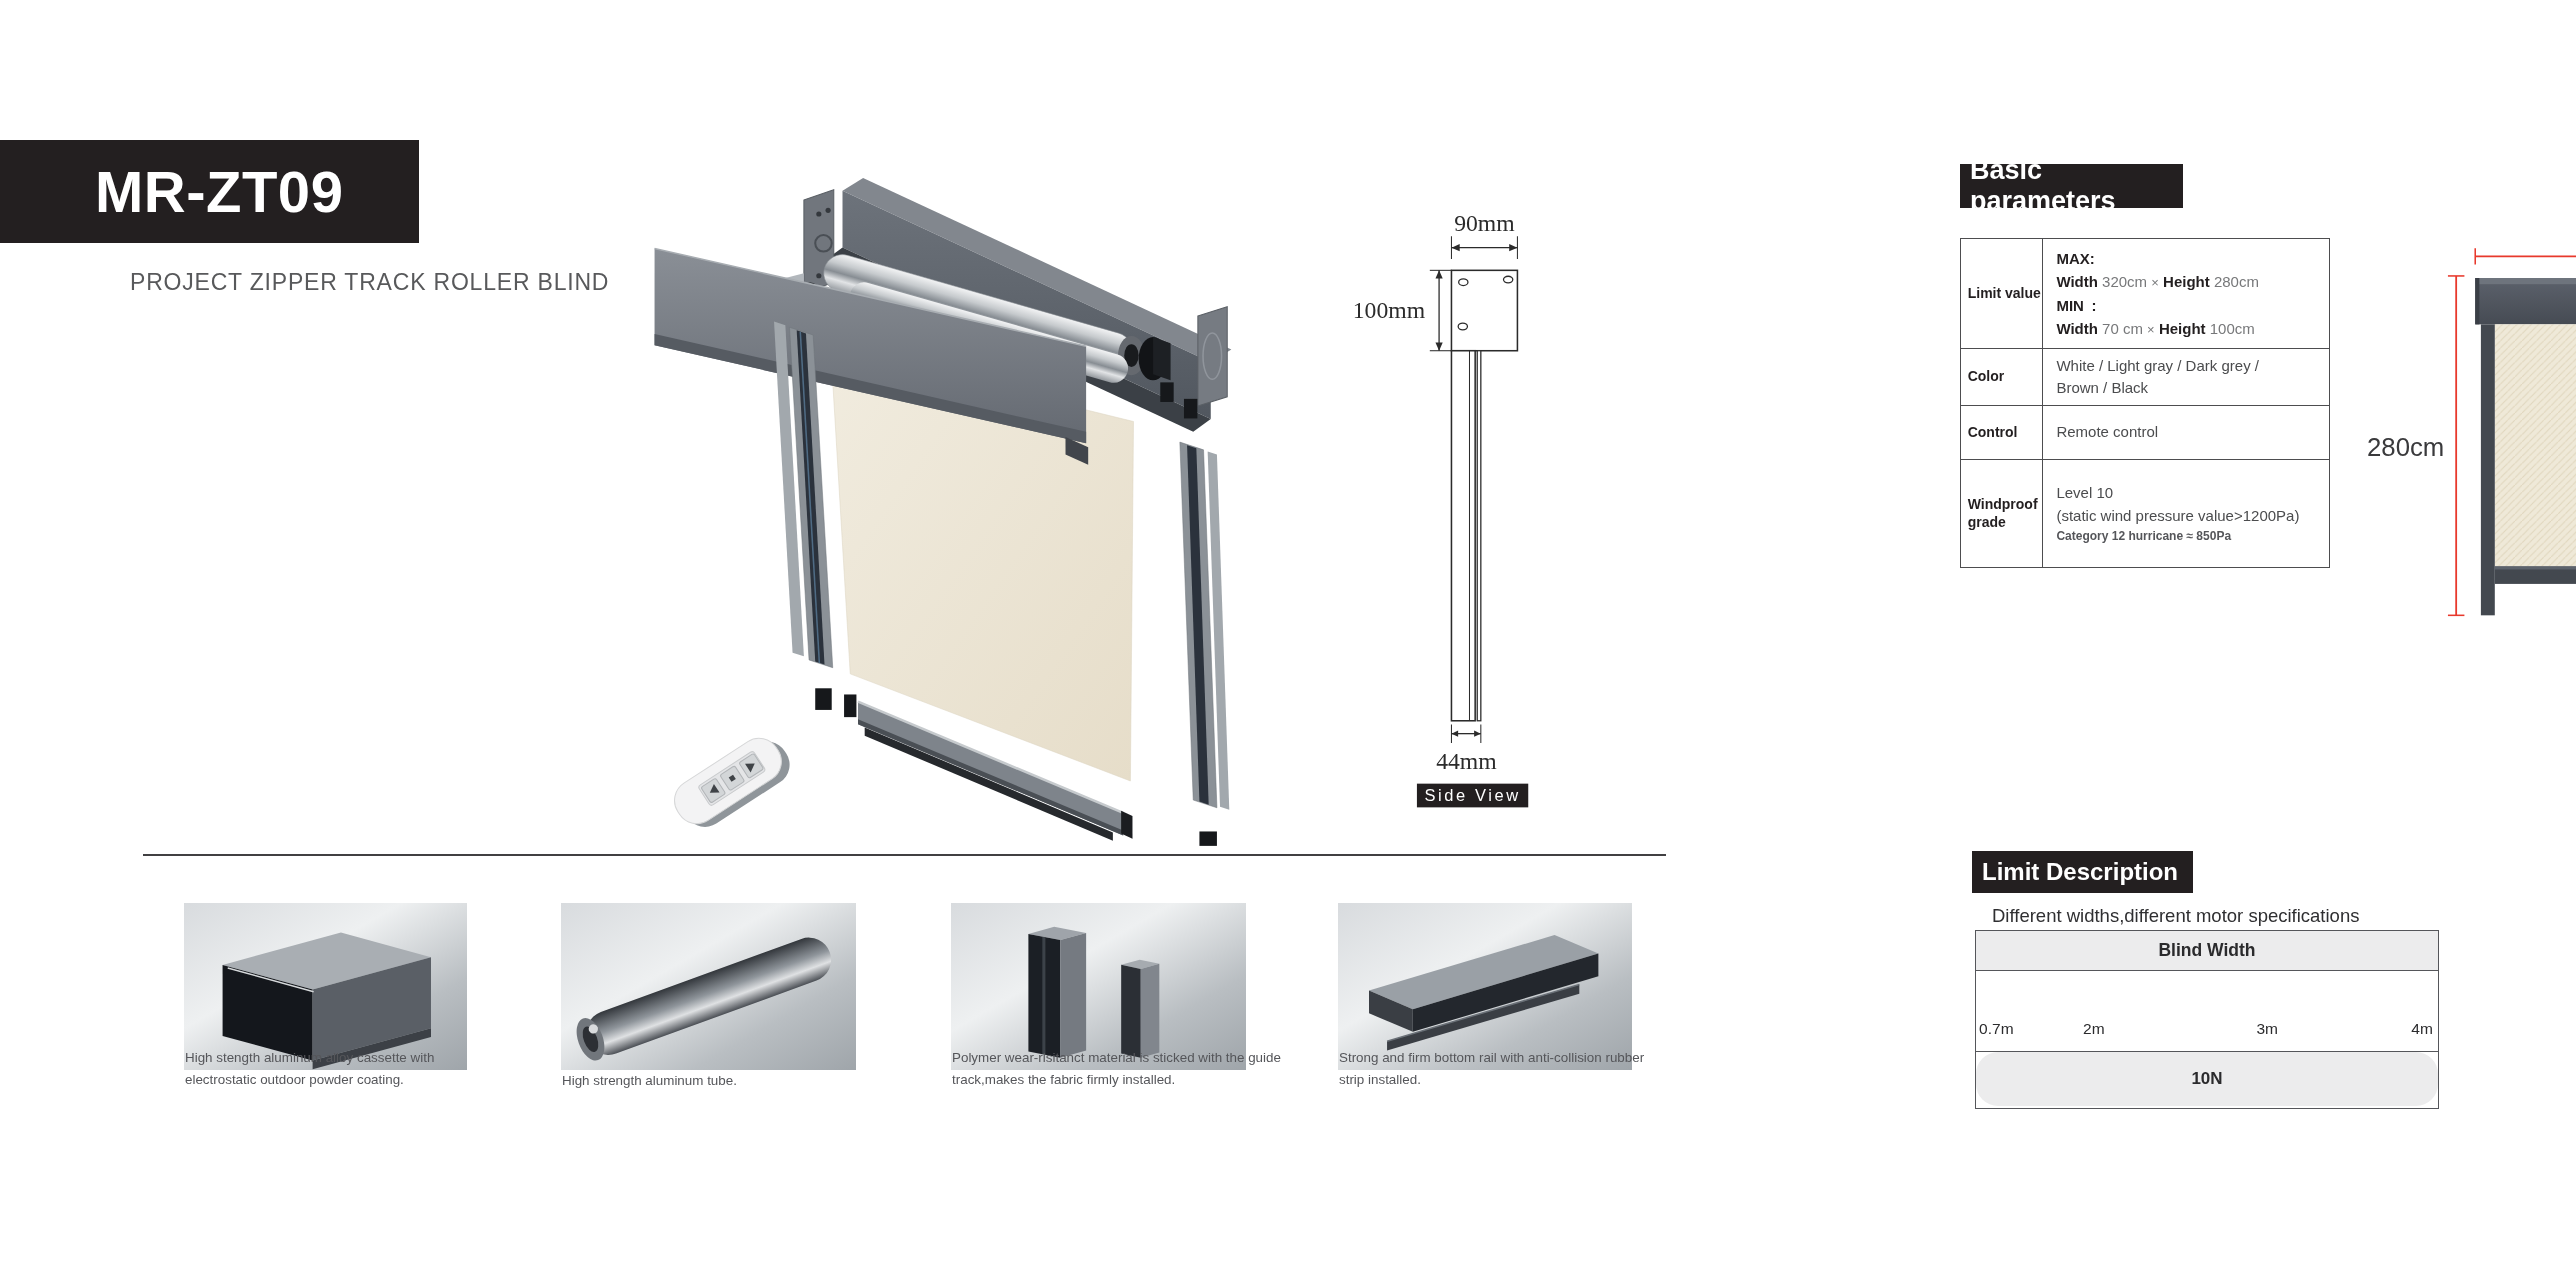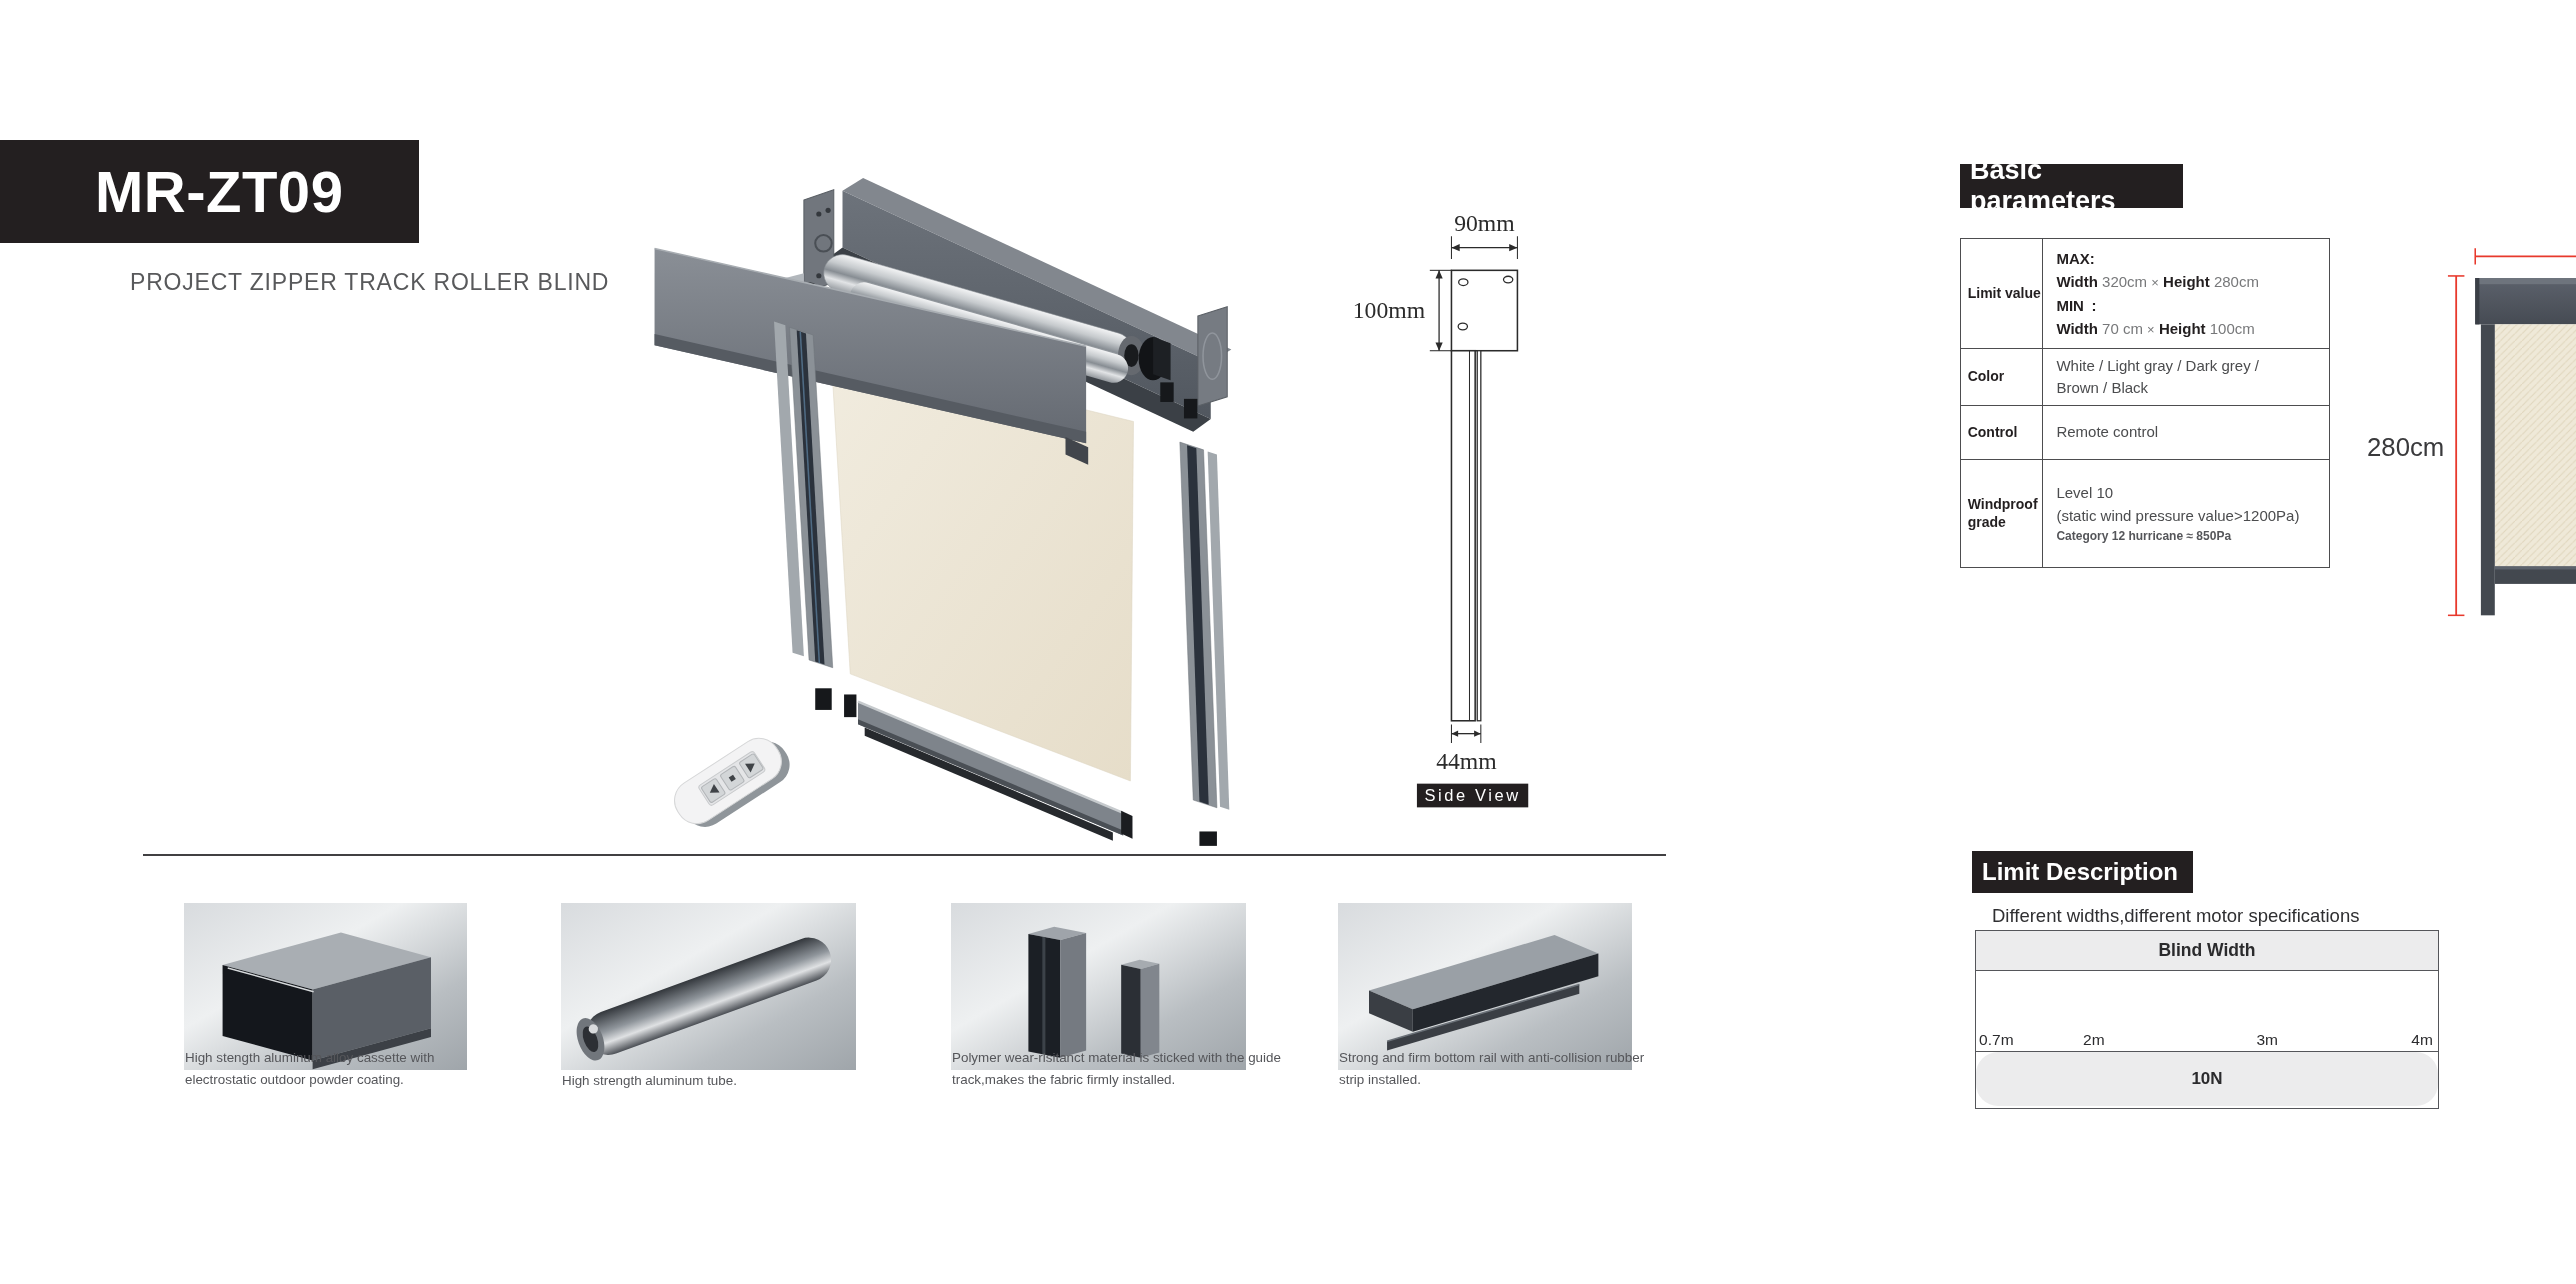--- a/index.html
+++ b/index.html
@@ -42,21 +42,21 @@
   .bp-table .x{color:#77787a;font-size:13px;}
   .bp-table .small{font-size:12px;font-weight:bold;color:#55565a;}
   .lim div{line-height:23px;}
 
   
   .motor-desc{left:1976px;top:905px;font-size:18.5px;color:#2f2f31;margin-left:16px;}
   .mtable{left:1975px;top:930px;width:464px;height:179px;border:1px solid #55565a;}
   .mhead{height:40px;background:#ececed;border-bottom:1px solid #55565a;display:flex;align-items:center;justify-content:center;
          font-size:17.5px;color:#2b2b2d;font-weight:bold;}
   .mbody{position:relative;height:81px;background:#ffffff;border-bottom:1px solid #55565a;}
-  .mbody .tick{position:absolute;bottom:2px;font-size:15.5px;color:#2b2b2d;}
+  .mbody .tick{position:absolute;bottom:13px;font-size:15.5px;color:#2b2b2d;}
   .t0{left:3.1px;}
   .t1{left:25.5%;transform:translateX(-50%);}
   .t2{left:60%;transform:translateX(-50%);margin-left:14px;}
   .t3{right:5.2px;}
   .mfoot{height:54px;background:#ececed;display:flex;align-items:center;justify-content:center;
          font-size:17px;color:#2b2b2d;font-weight:bold;border-radius:22px;}
 
   
   text{font-family:"Liberation Sans",sans-serif;}
   .dim-serif{font-family:"Liberation Serif","DejaVu Serif",serif;font-size:46px;fill:#2b2b2b;}

